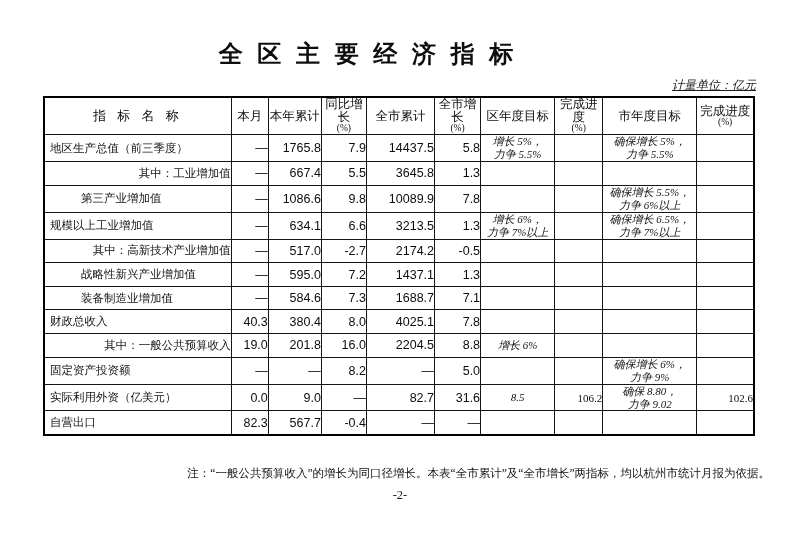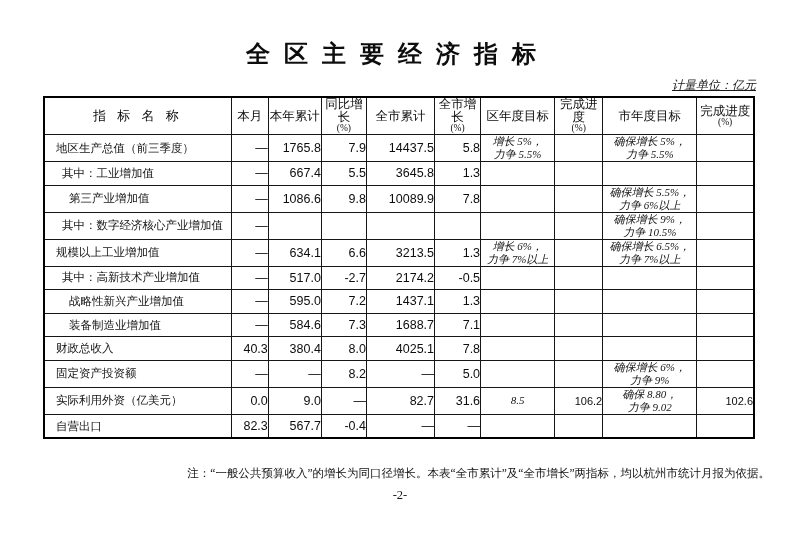--- a/index.html
+++ b/index.html
@@ -9,27 +9,26 @@
     position:relative;
     overflow:hidden;
     color:#111;
     font-family:"Liberation Serif","DejaVu Serif",serif;
     -webkit-font-smoothing:antialiased;
   }
   .title{
     position:absolute;
     top:38px;left:0;width:736px;
     text-align:center;
-    font-family:Liberation Serif, serif;
+    font-family:Liberation Sans, sans-serif;
     font-size:24px;
     font-weight:700;
     letter-spacing:4px;
     color:#0d0d0d;
     white-space:pre;
-    margin-left:25px;
   }
   .unit{
     position:absolute;
     top:77px;right:44px;
     font-size:12px;
     font-style:italic;
     color:#1a1a1a;
     text-decoration:underline;
   }
   table.ind{
@@ -63,41 +62,41 @@
     color:#0d0d0d;
   }
   th.name-head .h-main{letter-spacing:4px;font-size:13px;}
   tbody td{height:22.6px;vertical-align:middle;}
   td.c-name{
     font-size:11.5px;
     color:#141414;
     text-align:left;
     white-space:nowrap;
   }
-  td.c-name.indent-0{padding-left:11px;}
-  td.c-name.indent-1{padding-left:17px;}
-  td.c-name.indent-2{padding-left:24px;}
+  td.c-name.indent-0{padding-left:5px;}
+  td.c-name.indent-1{text-align:right;}
+  td.c-name.indent-2{padding-left:36px;}
   td.c2,td.c3,td.c4,td.c5,td.c6{
     font-family:"Liberation Sans","DejaVu Sans",sans-serif;
     font-size:12.5px;
     text-align:right;
     padding-right:5px;
     color:#0d0d0d;
     white-space:nowrap;
   }
   td.c7,td.c9{
     font-size:11px;
     line-height:1.18;
     text-align:center;
     white-space:pre-line;
     color:#141414;
     font-style:italic;
   }
   td.c8,td.c10{
-    font-family:Liberation Sans, sans-serif;
+    font-family:Liberation Serif, serif;
     font-size:11px;
     text-align:right;
     padding-right:4px;
     color:#0d0d0d;
   }
   
   td.c8, th.col8{border-left:3px solid #000;}
   .footnote{
     position:absolute;
     top:466px;left:50px;width:720px;
@@ -205,33 +204,20 @@
         <td class="c4">9.8</td>
         <td class="c5">10089.9</td>
         <td class="c6">7.8</td>
         <td class="c7"></td>
         <td class="c8"></td>
         <td class="c9">确保增长 5.5%，
 力争 6%以上</td>
         <td class="c10"></td>
       </tr>
       <tr>
-        <td class="c-name indent-1">其中：数字经济核心产业增加值</td>
-        <td class="c2">—</td>
-        <td class="c3"></td>
-        <td class="c4"></td>
-        <td class="c5"></td>
-        <td class="c6"></td>
-        <td class="c7"></td>
-        <td class="c8"></td>
-        <td class="c9">确保增长 9%，
-力争 10.5%</td>
-        <td class="c10"></td>
-      </tr>
-      <tr>
         <td class="c-name indent-0">规模以上工业增加值</td>
         <td class="c2">—</td>
         <td class="c3">634.1</td>
         <td class="c4">6.6</td>
         <td class="c5">3213.5</td>
         <td class="c6">1.3</td>
         <td class="c7">增长 6%，
 力争 7%以上</td>
         <td class="c8"></td>
         <td class="c9">确保增长 6.5%，
@@ -275,20 +261,32 @@
         <td class="c10"></td>
       </tr>
       <tr>
         <td class="c-name indent-0">财政总收入</td>
         <td class="c2">40.3</td>
         <td class="c3">380.4</td>
         <td class="c4">8.0</td>
         <td class="c5">4025.1</td>
         <td class="c6">7.8</td>
         <td class="c7"></td>
+        <td class="c8"></td>
+        <td class="c9"></td>
+        <td class="c10"></td>
+      </tr>
+      <tr>
+        <td class="c-name indent-1">其中：一般公共预算收入</td>
+        <td class="c2">19.0</td>
+        <td class="c3">201.8</td>
+        <td class="c4">16.0</td>
+        <td class="c5">2204.5</td>
+        <td class="c6">8.8</td>
+        <td class="c7">增长 6%</td>
         <td class="c8"></td>
         <td class="c9"></td>
         <td class="c10"></td>
       </tr>
       <tr>
         <td class="c-name indent-0">固定资产投资额</td>
         <td class="c2">—</td>
         <td class="c3">—</td>
         <td class="c4">8.2</td>
         <td class="c5">—</td>

